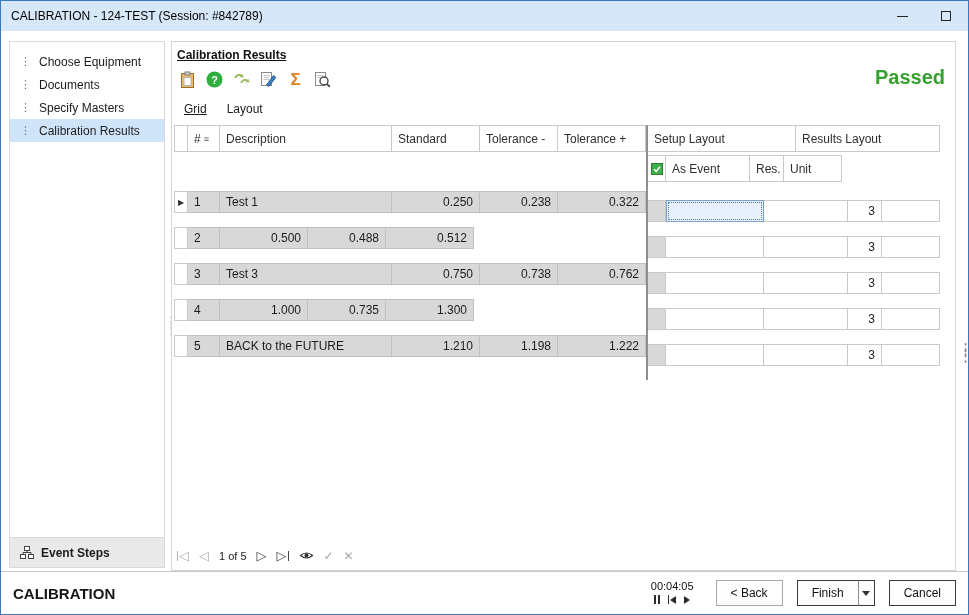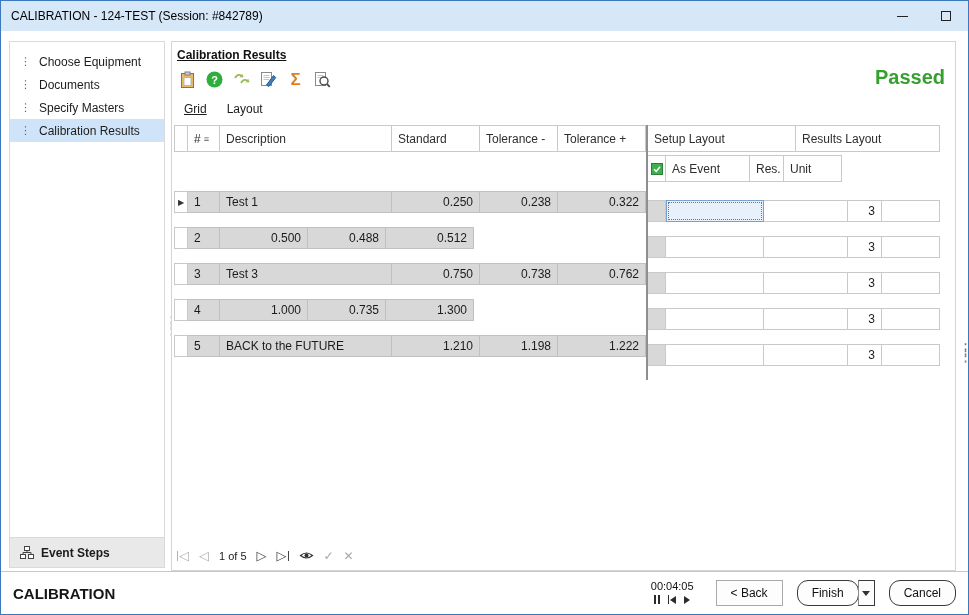--- a/index.html
+++ b/index.html
@@ -84,21 +84,21 @@
   .timer-block { display:flex; flex-direction:column; align-items:center; gap:3px; margin-right:8px; }
   .timer { font-size:11px; color:#111; }
   .player { display:flex; align-items:center; gap:8px; }
   .p-pause { display:flex; gap:2px; cursor:default; }
   .p-pause i { width:2px; height:9px; background:#2b2b2b; display:block; }
   .p-prev { display:flex; align-items:center; gap:1px; cursor:default; }
   .p-prev .bar { width:1.5px; height:9px; background:#2b2b2b; }
   .tri-left { width:0; height:0; border-top:4.5px solid transparent; border-bottom:4.5px solid transparent; border-right:6px solid #2b2b2b; }
   .tri-right { width:0; height:0; border-top:4.5px solid transparent; border-bottom:4.5px solid transparent; border-left:6px solid #2b2b2b; cursor:default; }
   .btn { height:26px; background:#fdfdfd; border:1px solid #a9a9a9; font-size:12px; color:#111; padding:0 14px; font-family:"Liberation Sans", sans-serif; cursor:default; }
-  .btn.primary { border-color:#3a3a3a;border-radius:11px; }
+  .btn.primary { border-color:#3a3a3a; }
   .split-btn { width:17px; height:26px; border:1px solid #3a3a3a; border-left:1px solid #8a8a8a; margin-left:-1px; background:#fdfdfd; display:flex; align-items:center; justify-content:center; cursor:default; }
   .chev-down { width:0; height:0; border-left:4px solid transparent; border-right:4px solid transparent; border-top:5px solid #333; }
 </style>
 </head>
 <body>
 
 <div class="window">
 
   <div class="titlebar">
     <span class="title">CALIBRATION - 124-TEST (Session: #842789)</span>

